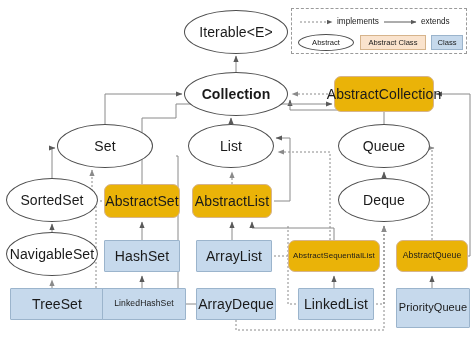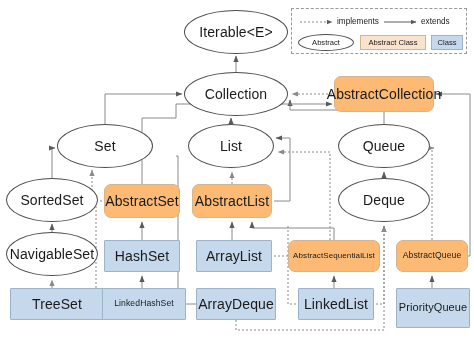--- a/index.html
+++ b/index.html
@@ -5,21 +5,21 @@
   html,body{margin:0;padding:0;background:#ffffff;}
   body{width:474px;height:338px;overflow:hidden;
        font-family:"Liberation Sans",sans-serif;color:#1a1a1a;}
   #canvas{position:relative;width:474px;height:338px;background:#ffffff;}
   svg.edges{position:absolute;left:0;top:0;width:474px;height:338px;}
 
   .node{position:absolute;box-sizing:border-box;display:flex;
         align-items:center;justify-content:center;text-align:center;
         font-size:14px;line-height:1.05;letter-spacing:0.1px;}
   .iface{border:1px solid #4d4d4d;border-radius:50%;background:#ffffff;}
-  .abstract{border:1px solid #d6b48c;border-radius:7px;background:#fdba74;}
+  .abstract{border:1px solid #d6b48c;border-radius:7px;background:#eab308;}
   .concrete{border:1px solid #9bb4cc;border-radius:1px;background:#c6d9ec;}
 
   #legend{position:absolute;left:291px;top:8px;width:176px;height:46px;
           border:1px dashed #9a9a9a;background:#ffffff;box-sizing:border-box;}
   .lg-label{position:absolute;font-size:8.2px;color:#1a1a1a;}
   .lg-shape{position:absolute;box-sizing:border-box;display:flex;
             align-items:center;justify-content:center;font-size:7.6px;}
   .lg-iface{border:1px solid #4d4d4d;border-radius:50%;background:#ffffff;}
   .lg-abs{border:1px solid #d6b48c;border-radius:0;background:#fae3cd;}
   .lg-cls{border:1px solid #9bb4cc;background:#c6d9ec;}
@@ -91,21 +91,21 @@
 
       <path d="M466,256 L470,256 L470,94 L436,94" marker-end="url(#ah)"></path>
 
       <path d="M432,288 L432,276" marker-end="url(#ah)"></path>
     </g>
   </svg>
 
   <div class="node iface" style="left:184px;top:10px;width:104px;height:44px;">
     <span>Iterable&lt;E&gt;</span>
   </div>
-  <div class="node iface" style="left:184px;top:72px;width:104px;height:44px;">
+  <div class="node iface" style="left:184px;top:72px;width:104px;height:44px;font-weight:bold;">
     <span>Collection</span>
   </div>
   <div class="node abstract" style="left:334px;top:76px;width:100px;height:36px;">
     <span>AbstractCollection</span>
   </div>
   <div class="node iface" style="left:57px;top:124px;width:96px;height:44px;">
     <span>Set</span>
   </div>
   <div class="node iface" style="left:188px;top:124px;width:86px;height:44px;">
     <span>List</span>

